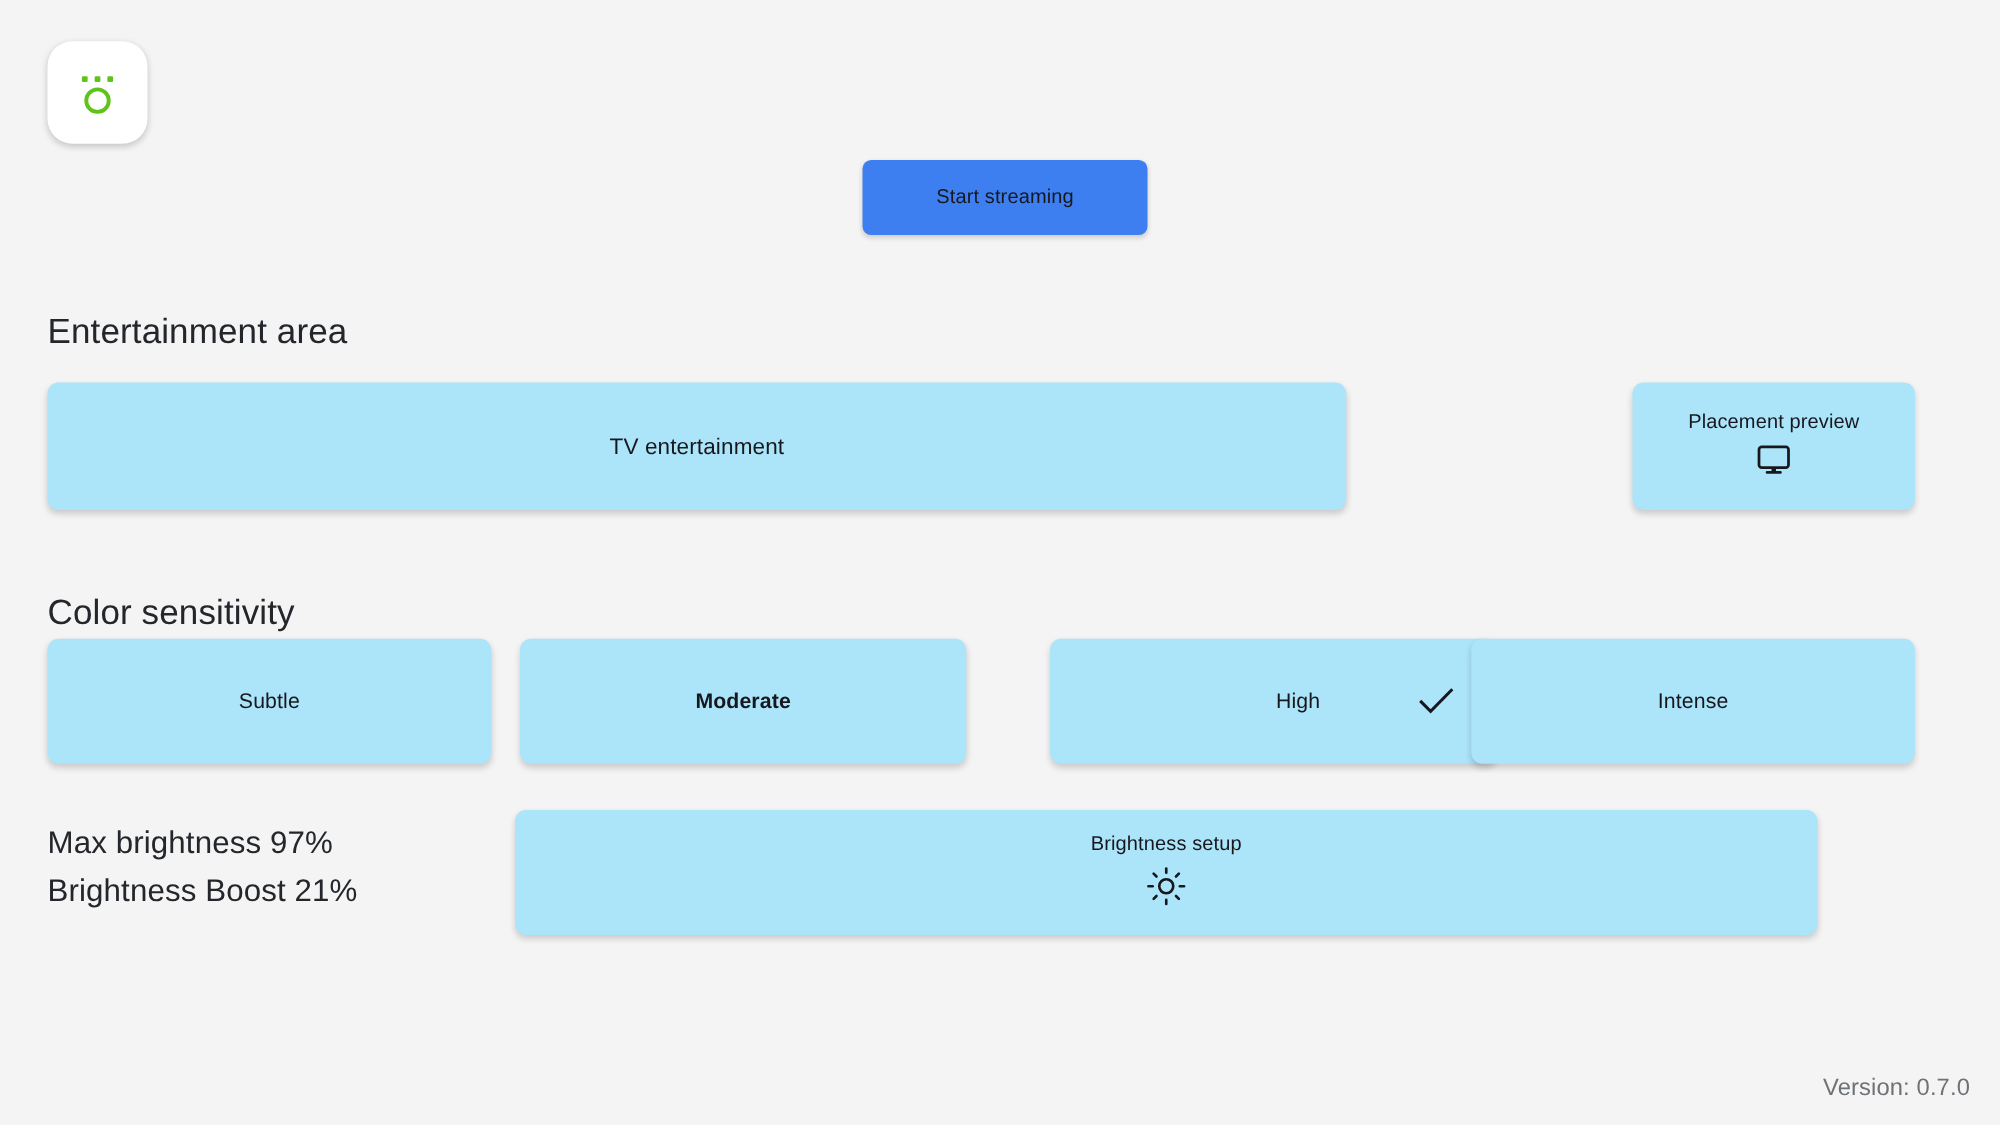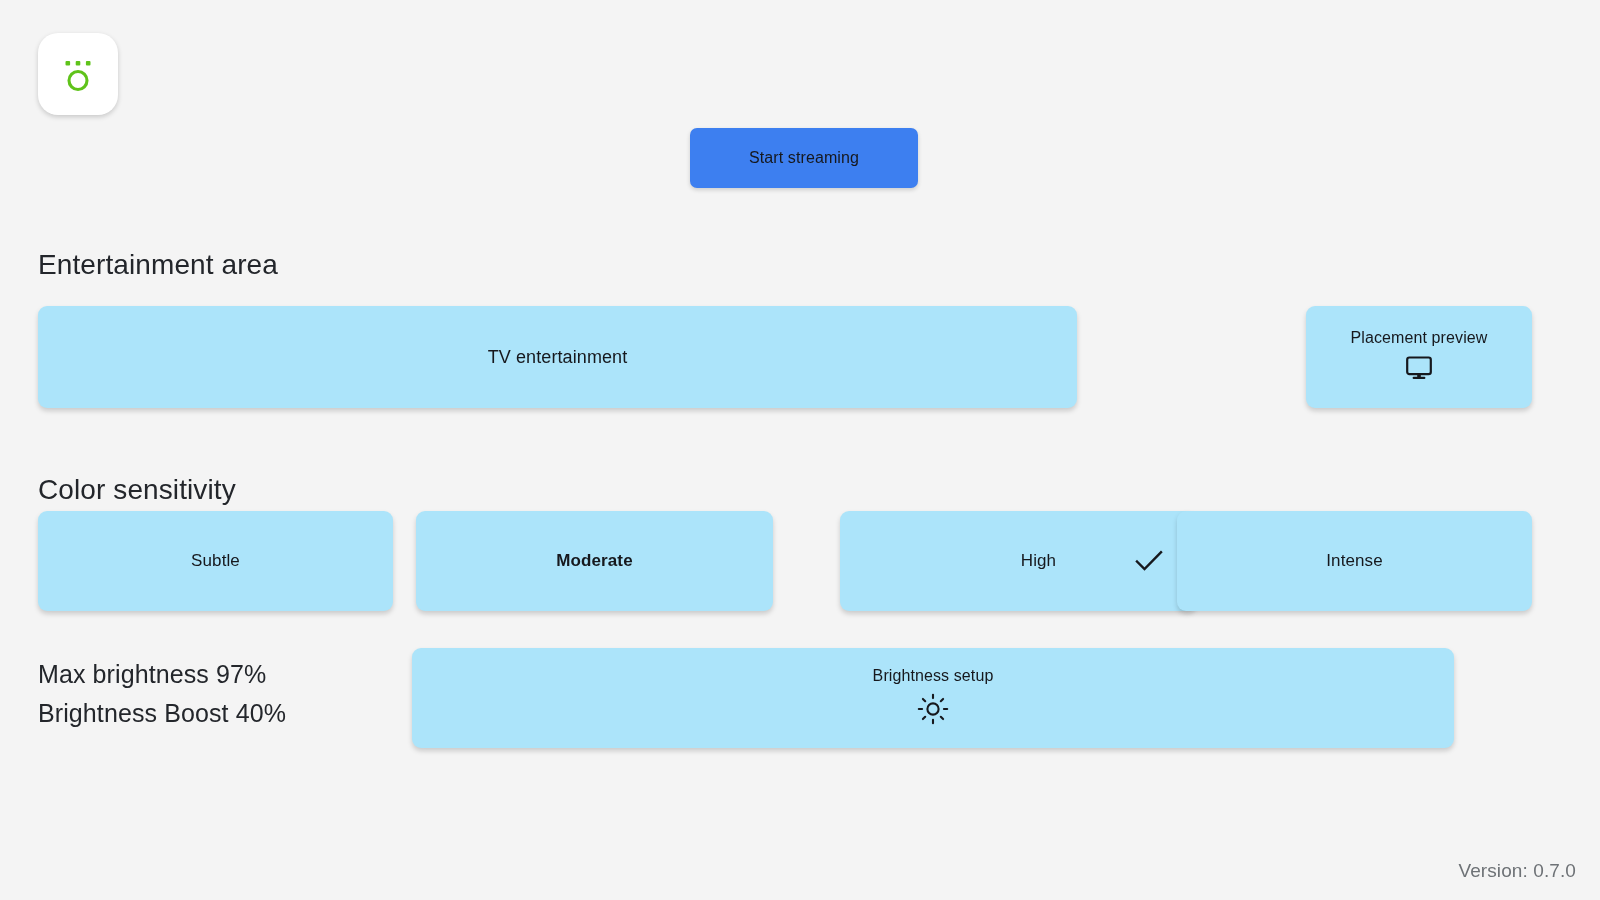--- a/index.html
+++ b/index.html
@@ -222,21 +222,21 @@
     </svg>
   </span>
 </div>
 
 <div class="blue-card sens-card" id="sens-3">
   <span class="card-label">Intense</span>
 </div>
 
 <div class="brightness-info">
   <div>Max brightness 97%</div>
-  <div>Brightness Boost 40%</div>
+  <div>Brightness Boost 21%</div>
 </div>
 
 <div class="blue-card brightness-setup-card">
   <span class="card-label">Brightness setup</span>
   <span>
     <svg width="32" height="32" viewBox="0 0 32 32">
       <circle cx="16" cy="16" r="5.6" fill="none" stroke="#16181d" stroke-width="2.1"></circle>
       <g stroke="#16181d" stroke-width="2.1" stroke-linecap="round">
         <line x1="16" y1="1.8" x2="16" y2="5.1"></line>
         <line x1="16" y1="26.9" x2="16" y2="30.2"></line>

